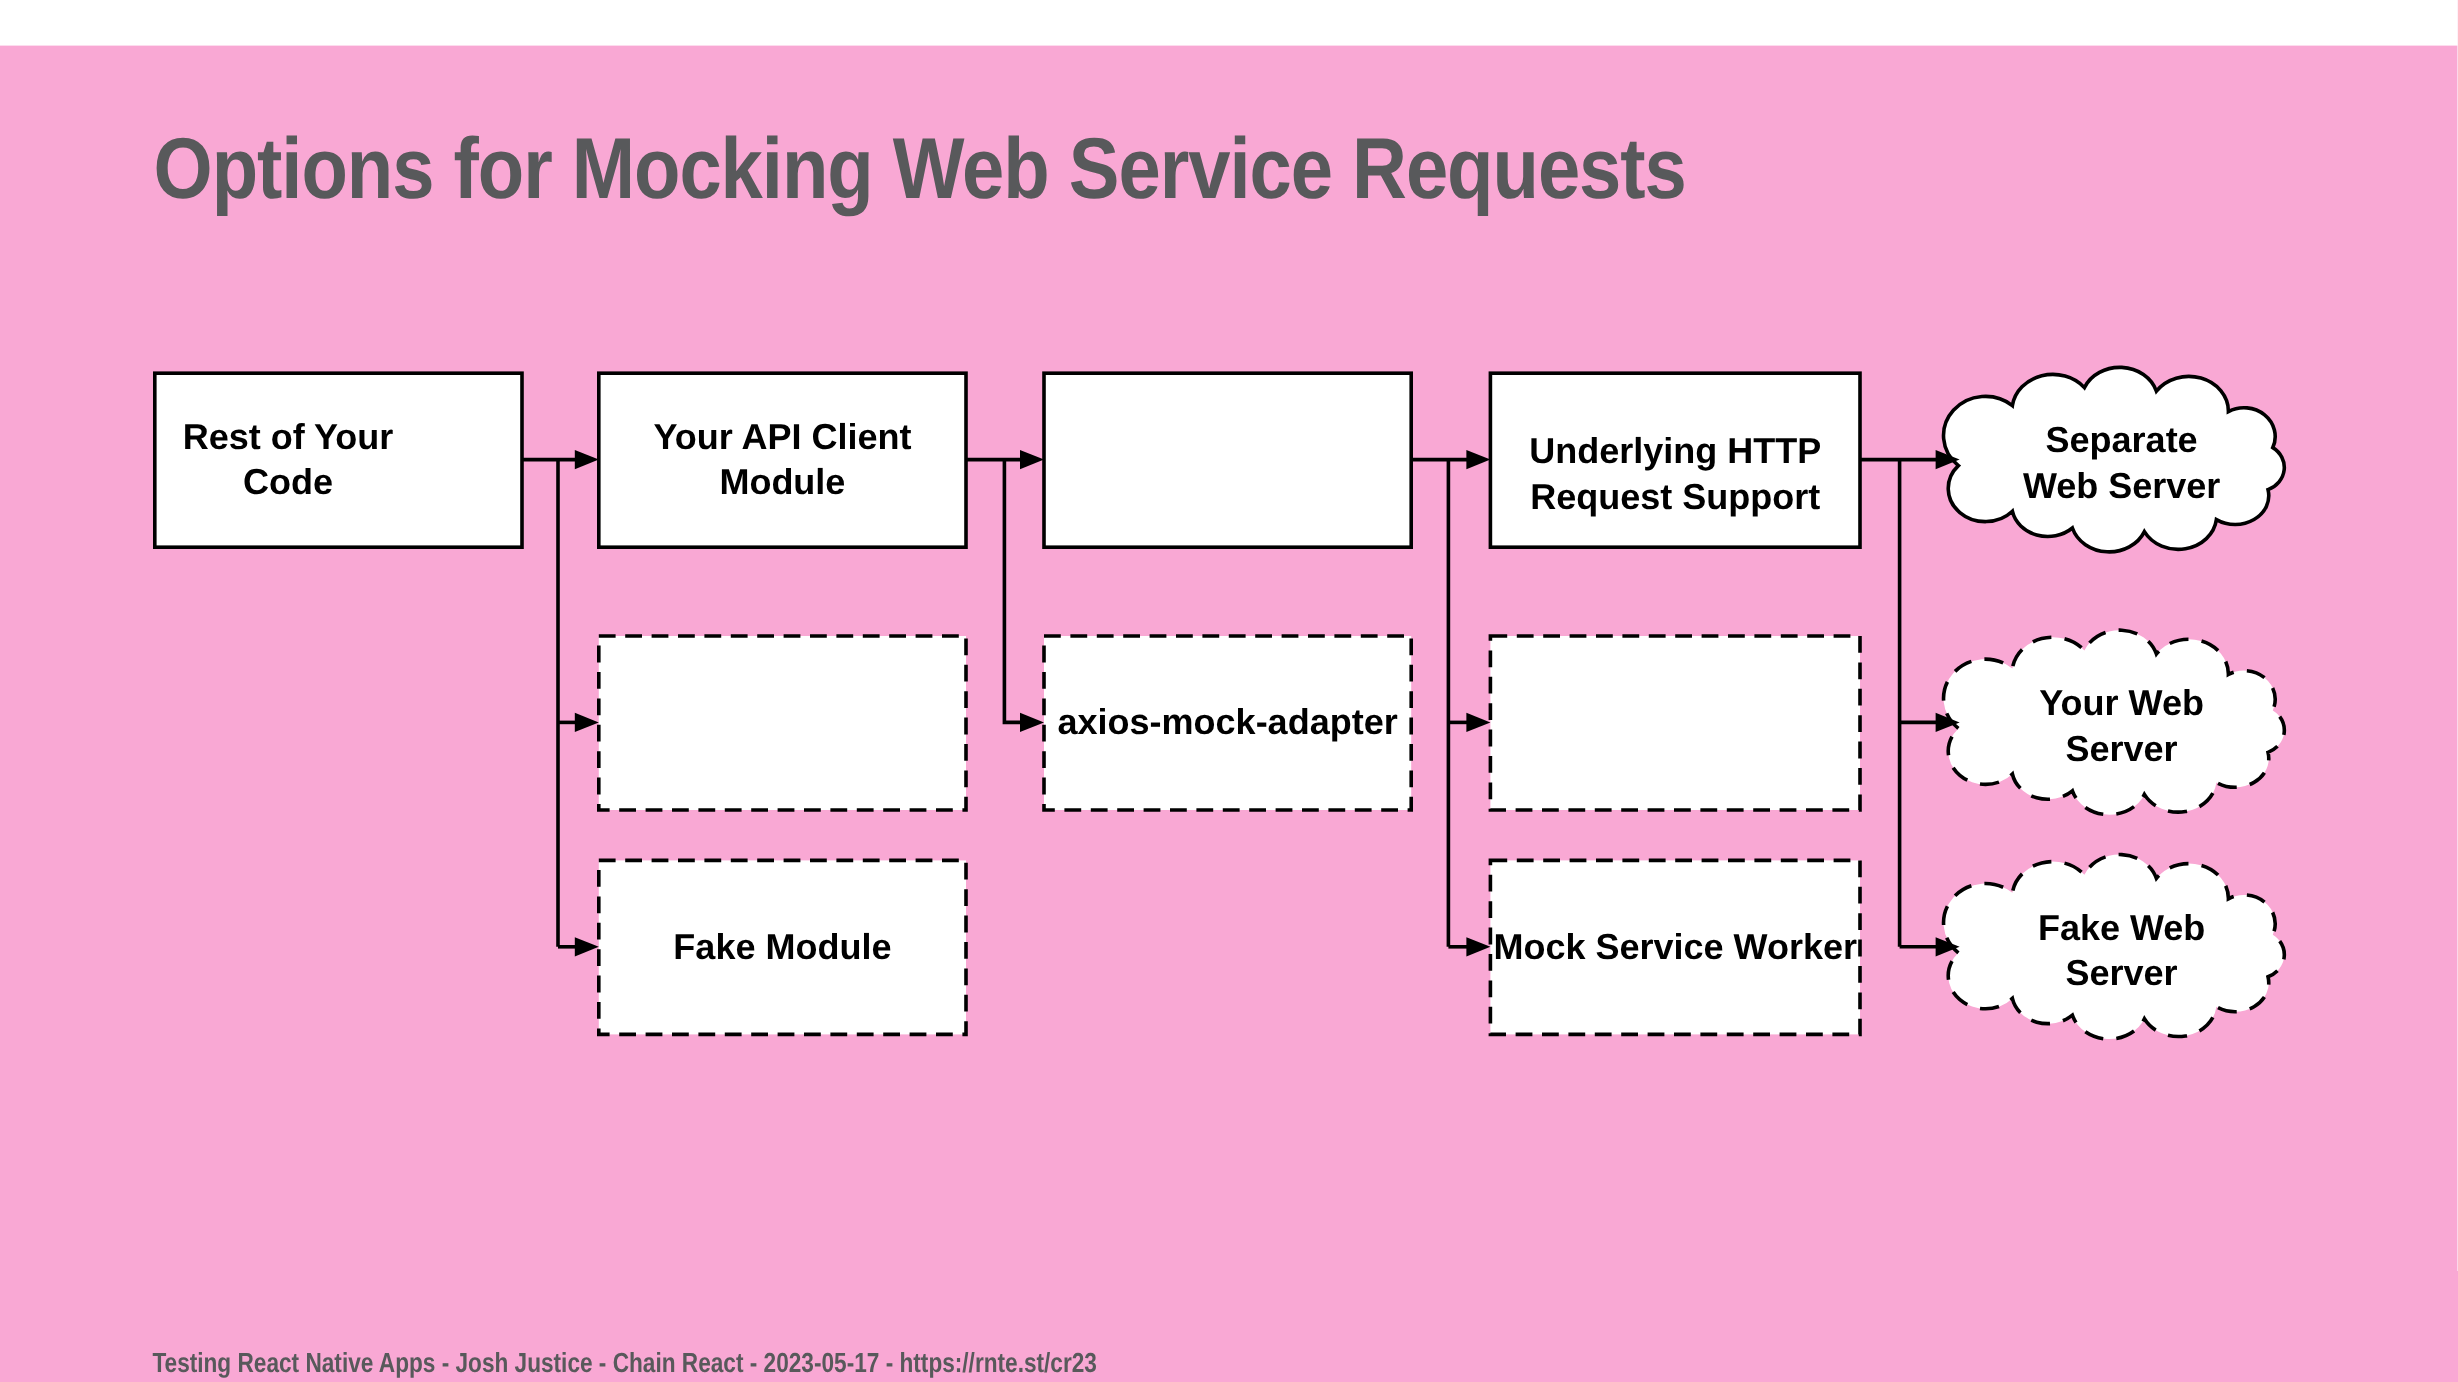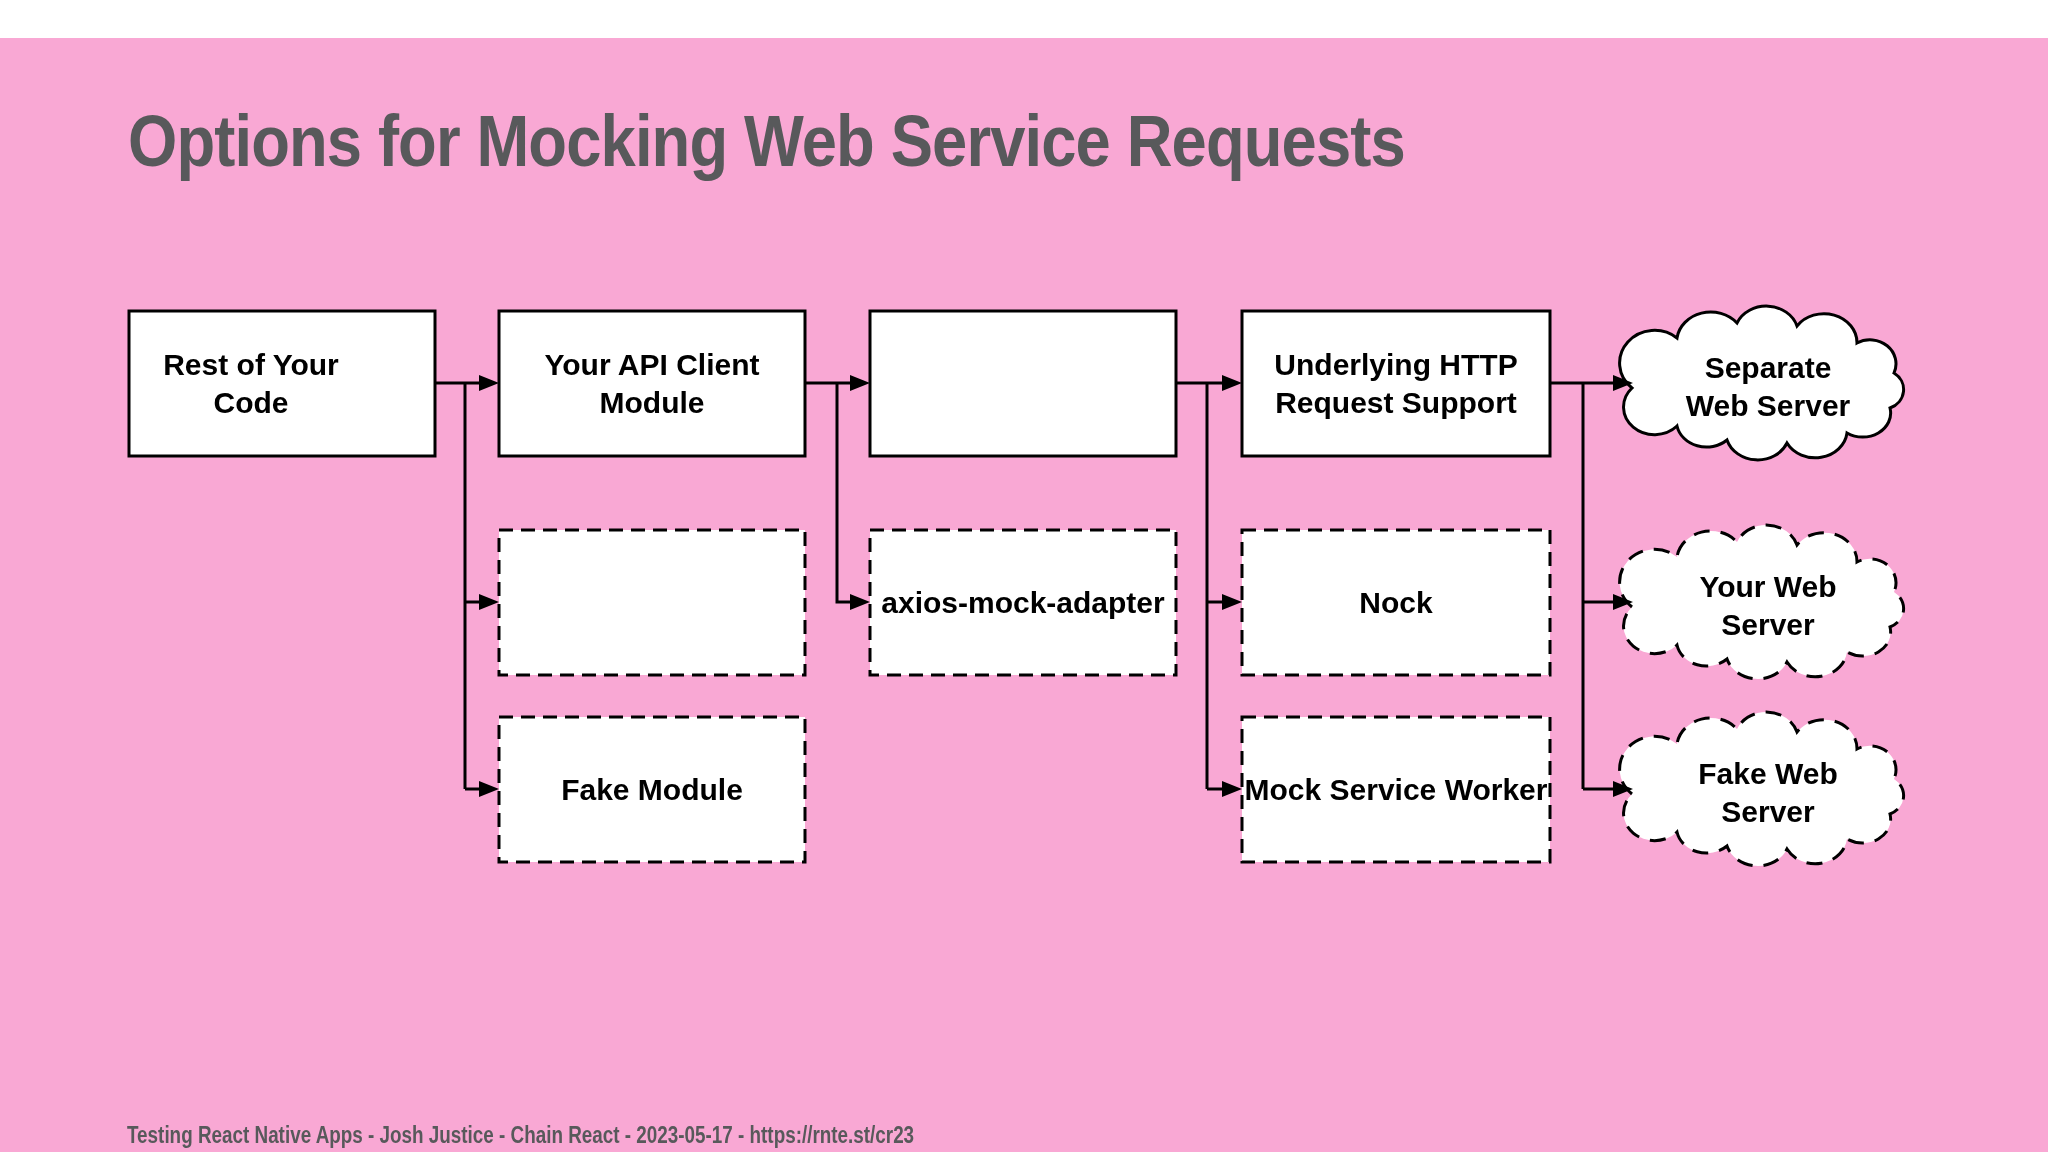--- a/index.html
+++ b/index.html
@@ -108,27 +108,26 @@
     <g>
       <path class="edge" d="M1583,564 H1615"></path>
       <polygon class="head" points="1633,564 1613,556 1613,572"></polygon>
     </g>
     <g>
       <path class="edge" d="M1583,751 H1615"></path>
       <polygon class="head" points="1633,751 1613,743 1613,759"></polygon>
     </g>
   </svg>
 
-  <div class="label" style="left:124px;top:273px;width:254px;height:145px">Rest of Your Code</div>
+  <div class="label" style="left:113px;top:273px;width:254px;height:145px">Rest of Your Code</div>
   <div class="label" style="left:499px;top:273px;width:306px;height:145px">Your API Client Module</div>
-  <div class="label" style="left:1242px;top:273px;width:308px;height:145px">Underlying HTTP Request Support</div>
+  <div class="label" style="left:1242px;top:285px;width:308px;height:145px">Underlying HTTP Request Support</div>
   <div class="label" style="left:1678px;top:276px;width:180px;height:145px">Separate Web Server</div>
 
   <div class="label" style="left:870px;top:492px;width:306px;height:145px">axios-mock-adapter</div>
-  <div class="label" style="left:1242px;top:492px;width:308px;height:145px">Nock</div>
   <div class="label" style="left:1678px;top:495px;width:180px;height:145px">Your Web Server</div>
 
   <div class="label" style="left:1242px;top:679px;width:308px;height:145px">Mock Service Worker</div>
   <div class="label" style="left:499px;top:679px;width:306px;height:145px">Fake Module</div>
   <div class="label" style="left:1678px;top:682px;width:180px;height:145px">Fake Web Server</div>
 
   <div class="footer">Testing React Native Apps - Josh Justice - Chain React - 2023-05-17 - https://rnte.st/cr23</div>
 
 </div>
 

